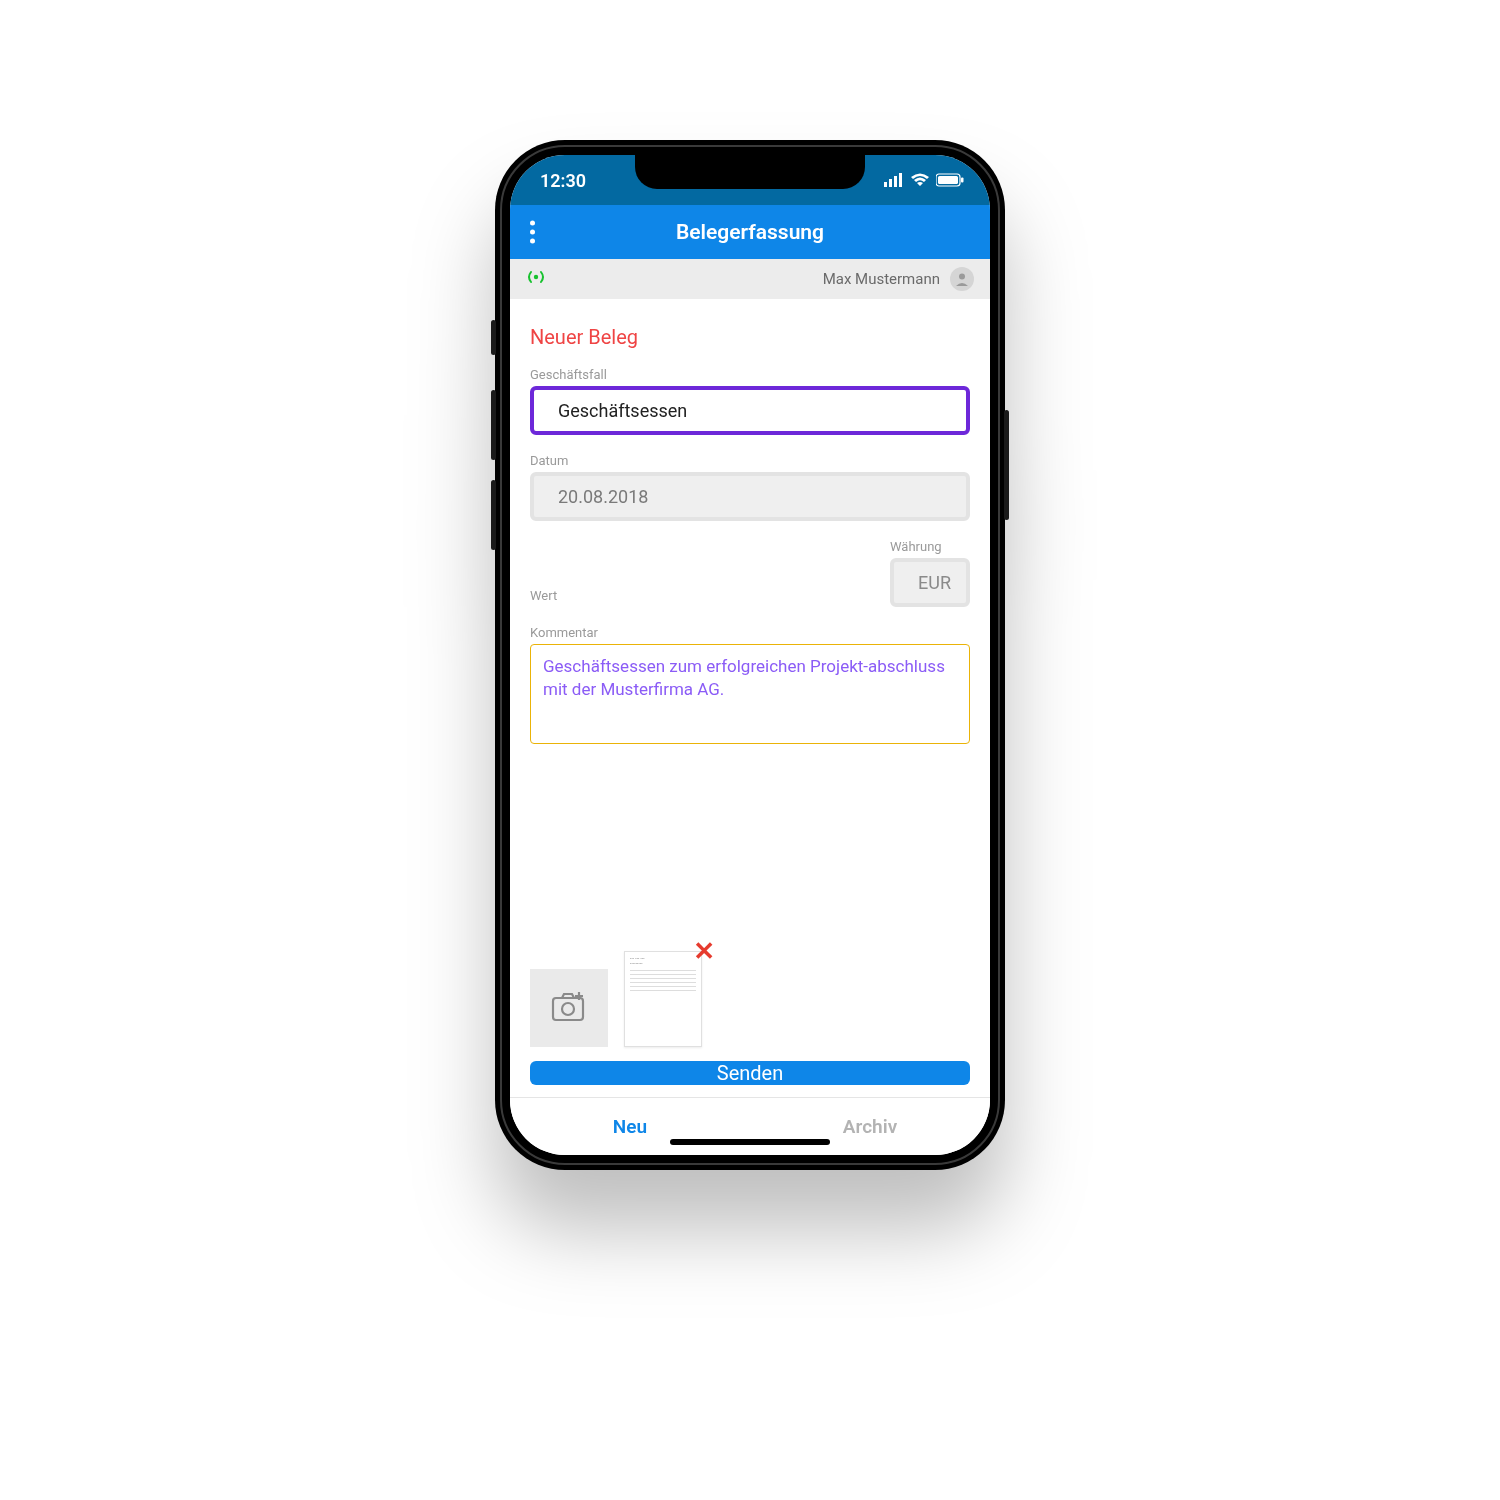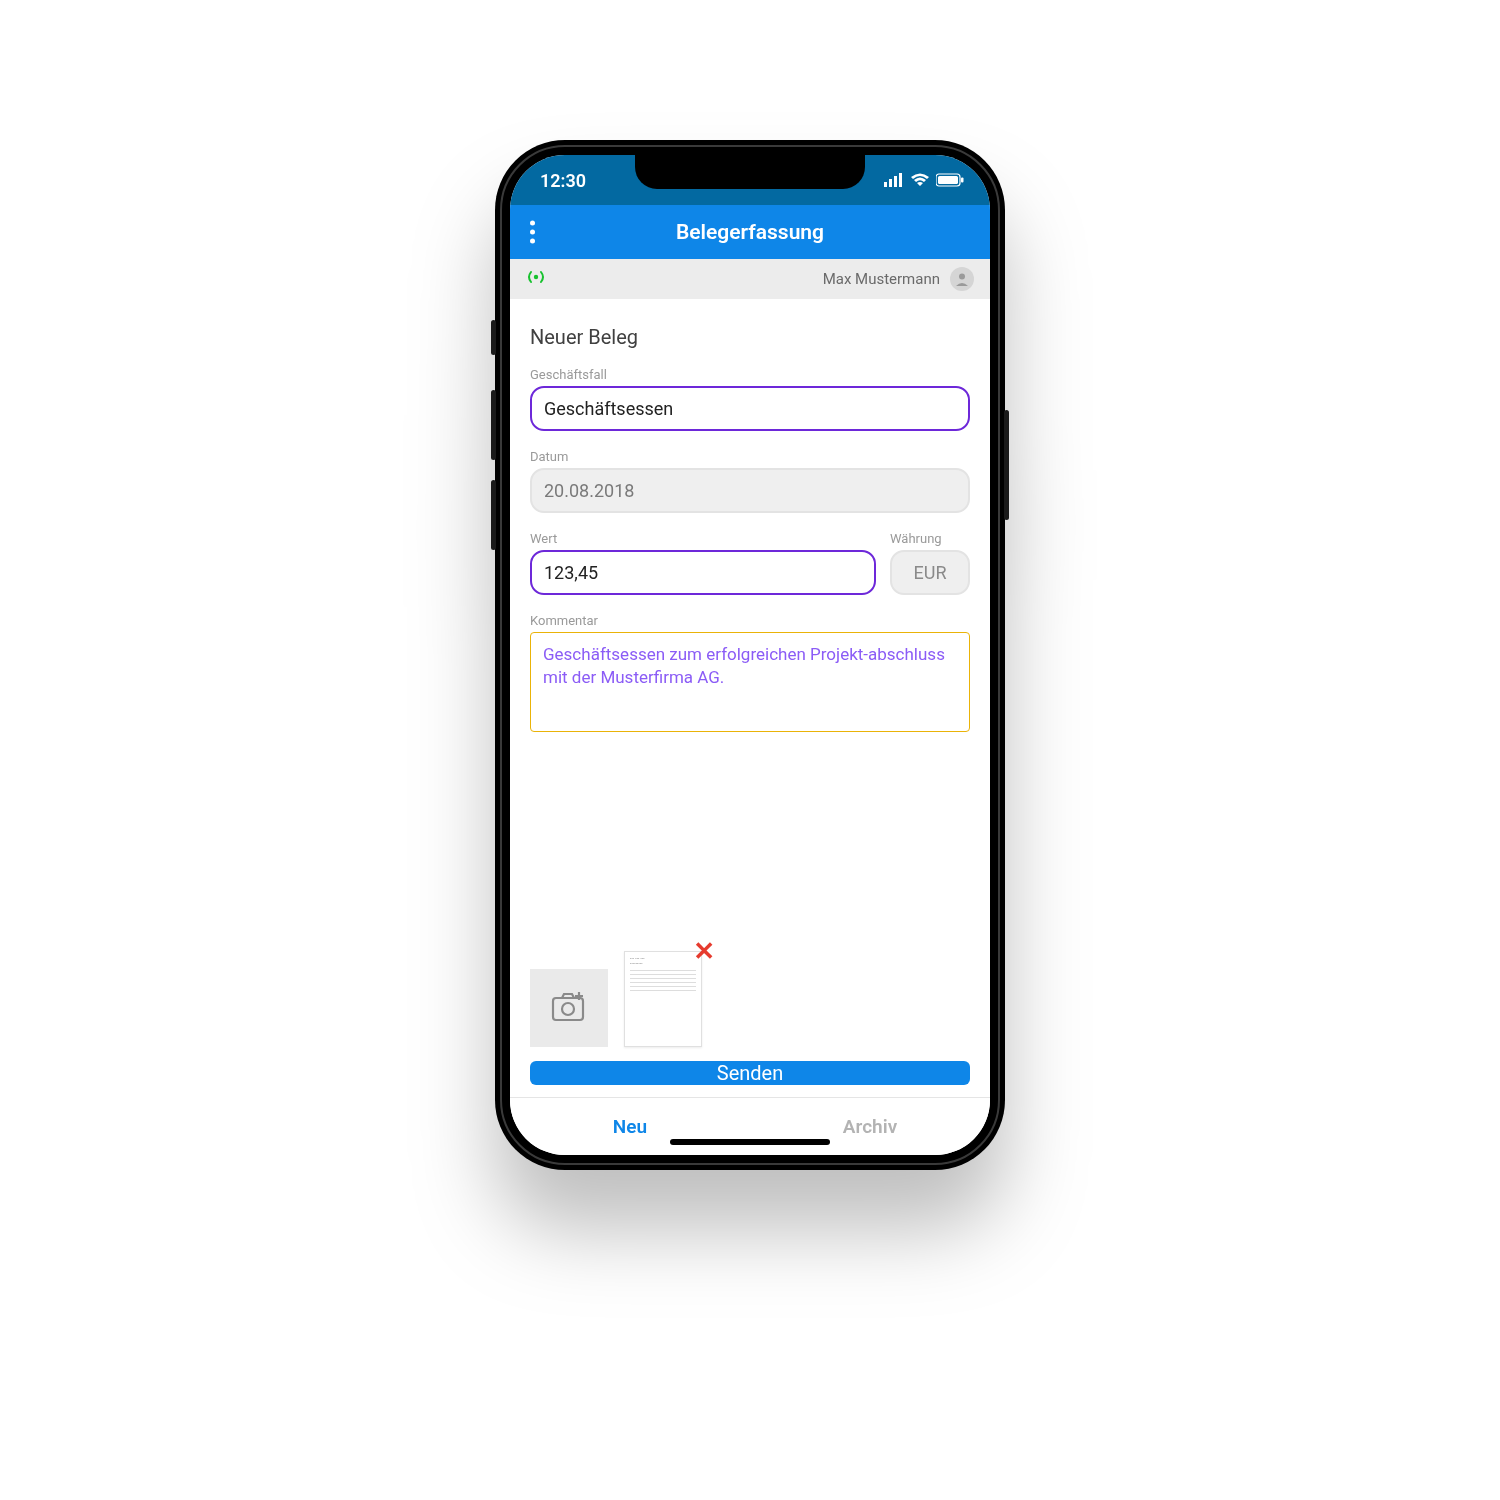--- a/index.html
+++ b/index.html
@@ -111,34 +111,34 @@
   }
   .content {
     flex: 1;
     background: #fff;
     padding: 26px 20px 0 20px;
     overflow: hidden;
     display:flex;
     flex-direction:column;
   }
   .section-title {
-    color: #404040;
+    color: #ef4444;
     font-size: 20px;
     margin-bottom: 18px;
   }
   .field-label {
     font-size: 13px;
     color: #9a9a9a;
     margin-bottom: 4px;
   }
   .input {
     width: 100%;
-    border: 2px solid #6d28d9;
-    border-radius: 14px;
-    padding: 10px 12px;
+    border: 4px solid #6d28d9;
+    border-radius: 6px;
+    padding: 10px 24px;
     font-size: 18px;
     color: #222;
     background:#fff;
   }
   .input-disabled {
     background: #efefef;
     color: #7a7a7a;
     border-color: #e3e3e3;
   }
   .input-small { width: 80px; text-align:center; color:#8a8a8a; }
@@ -298,21 +298,20 @@
         </div>
 
         <div class="field">
           <div class="field-label">Datum</div>
           <div class="input input-disabled">20.08.2018</div>
         </div>
 
         <div class="field row">
           <div class="grow">
             <div class="field-label">Wert</div>
-            <div class="input">123,45</div>
           </div>
           <div>
             <div class="field-label">Währung</div>
             <div class="input input-disabled input-small">EUR</div>
           </div>
         </div>
 
         <div class="field">
           <div class="field-label">Kommentar</div>
           <div class="textarea">Geschäftsessen zum erfolgreichen Projekt-abschluss mit der Musterfirma AG.</div>

